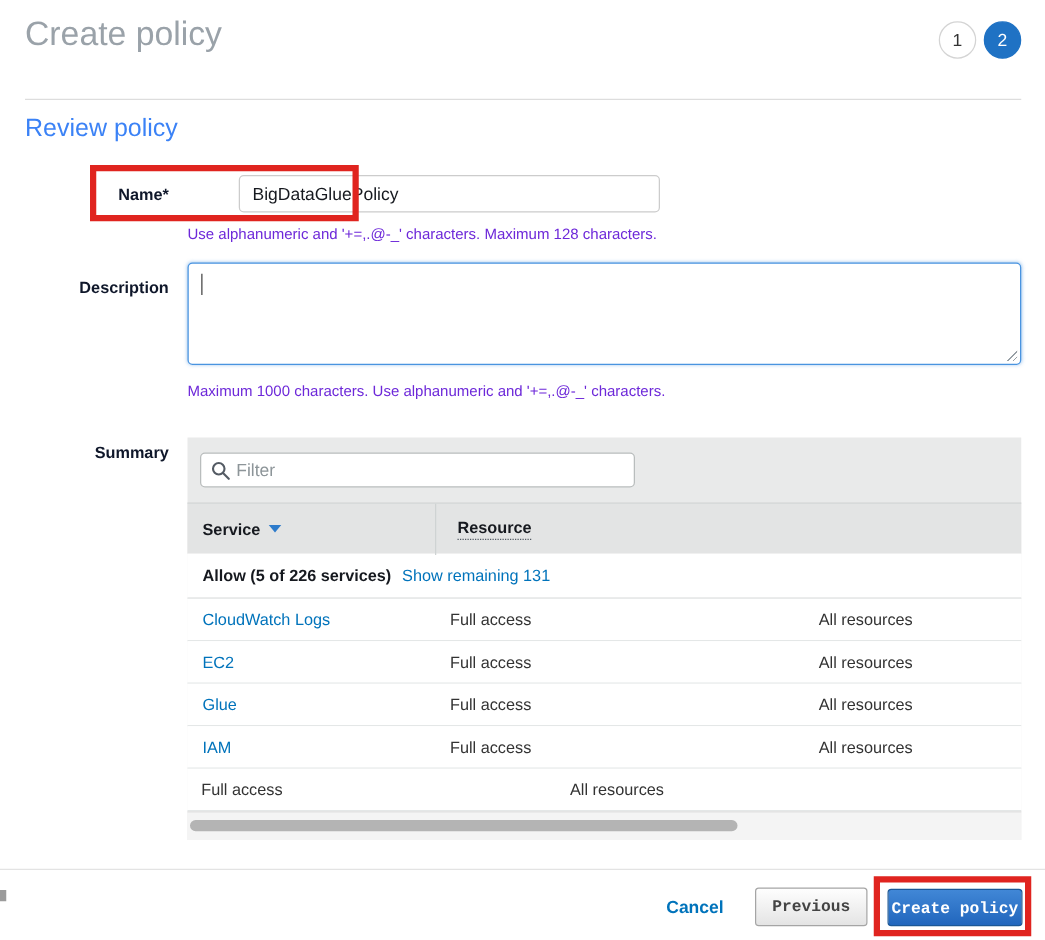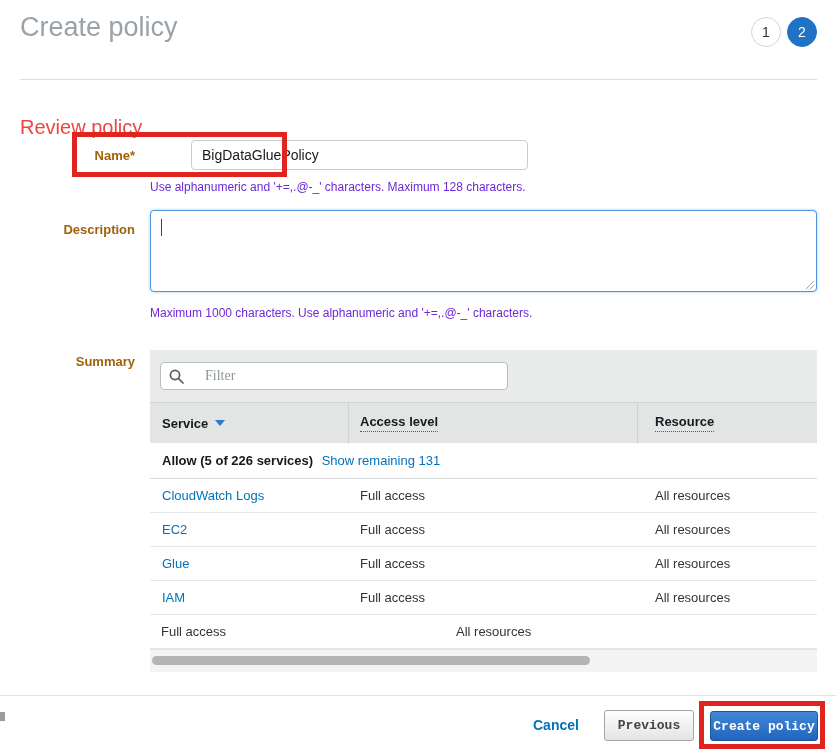--- a/index.html
+++ b/index.html
@@ -8,24 +8,24 @@
   .page { position: relative; width: 836px; height: 752px; background: #fff; overflow: hidden; }
 
   
   .page-title { position: absolute; left: 20px; top: 12px; font-size: 27px; font-weight: 400; color: #9aa2a9; }
   .steps { position: absolute; top: 17px; right: 19px; display: flex; gap: 6px; }
   .step { width: 30px; height: 30px; border-radius: 50%; background: #fff; border: 1px solid #d4d4d4;
           display: flex; align-items: center; justify-content: center; font-size: 14px; color: #333; }
   .step.active { background: #1f72c4; border-color: #1f72c4; color: #fff; }
   .header-divider { position: absolute; left: 20px; right: 19px; top: 79px; height: 1px; background: #ddd; }
 
-  .review-heading { position: absolute; left: 20px; top: 116px; font-size: 20px; font-weight: 400; color: #ef4444; }
+  .review-heading { position: absolute; left: 20px; top: 92px; font-size: 20px; font-weight: 400; color: #3b82f6; }
 
   
-  .field-label { position: absolute; left: 0; width: 135px; text-align: right; font-size: 13px; font-weight: 700; color: #a16207; }
+  .field-label { position: absolute; left: 0; width: 135px; text-align: right; font-size: 13px; font-weight: 700; color: #0f172a; }
 
   
   .name-label { top: 148px; }
   .name-input { position: absolute; left: 145px; top: 140px; width: 337px; height: 30px; border: 1px solid #ccc;
                 border-radius: 4px; padding: 0 10px; font-size: 14px; color: #16191f; font-family: "Liberation Sans", sans-serif; outline: none; margin-left: 46px; }
   .helper { position: absolute; left: 150px; font-size: 12px; color: #6d28d9; }
   .name-helper { top: 180px; }
 
   
   .red-box { position: absolute; border: 5px solid #e0241f; background: transparent; pointer-events: none; z-index: 5; }
@@ -42,22 +42,22 @@
       background: repeating-linear-gradient(135deg, transparent 0 2px, #98a0a6 2px 3px);
       clip-path: polygon(100% 0, 100% 100%, 0 100%); }
   .description-helper { top: 306px; }
 
   
   .summary-label { top: 354px; }
   .summary-panel { position: absolute; left: 150px; top: 350px; width: 667px; height: 322px; background: #e9eaea; }
   .filter-bar { height: 52px; padding: 12px 10px; }
   .filter-wrap { position: relative; width: 348px; height: 28px; background: #fff; border: 1px solid #b9bdbd; border-radius: 4px; }
   .filter-wrap svg { position: absolute; left: 8px; top: 6px; }
-  .filter-input { position: absolute; left: 44px; top: 0; width: 316px; height: 26px; border: none; outline: none;
-      font-size: 14px; color: #0c4a6e; background: transparent; font-family: Liberation Serif, serif; }
+  .filter-input { position: absolute; left: 28px; top: 0; width: 316px; height: 26px; border: none; outline: none;
+      font-size: 14px; color: #0c4a6e; background: transparent; font-family: Liberation Sans, sans-serif; }
   .filter-input::placeholder { color: #8d9599; }
 
   .thead { display: flex; height: 41px; background: #e3e4e4; border-top: 1px solid #d3d6d6; align-items: center; }
   .th { font-size: 13px; font-weight: 700; color: #16191f; height: 41px; display: flex; align-items: center; cursor: pointer; }
   .th-service { width: 199px; padding-left: 12px; border-right: 1px solid #cfd3d3; }
   .th-access { width: 289px; padding-left: 11px; border-right: 1px solid #cfd3d3; }
   .th-resource { width: 179px; padding-left: 17px; }
   .dotted { border-bottom: 1px dotted #545b64; padding-bottom: 2px; }
   .caret-down { width: 0; height: 0; margin-left: 7px; border-left: 5px solid transparent;
       border-right: 5px solid transparent; border-top: 6px solid #2d7bcb; }
@@ -124,23 +124,20 @@
         </svg>
         <input class="filter-input" type="text" placeholder="Filter" style="">
       </div>
     </div>
 
     <div class="thead">
       <div class="th th-service">
         <span>Service</span>
         <span class="caret-down"></span>
       </div>
-      <div class="th th-access">
-        <span class="dotted">Access level</span>
-      </div>
       <div class="th th-resource">
         <span class="dotted">Resource</span>
       </div>
     </div>
 
     <div class="tbody">
       <div class="group-row">
         <span class="group-title">Allow (5 of 226 services)</span>
         <a class="link">Show remaining 131</a>
       </div>

